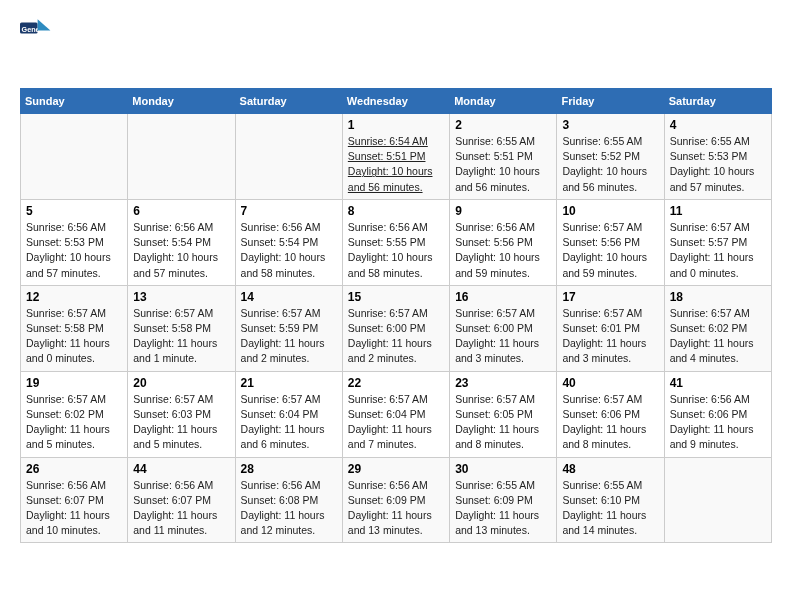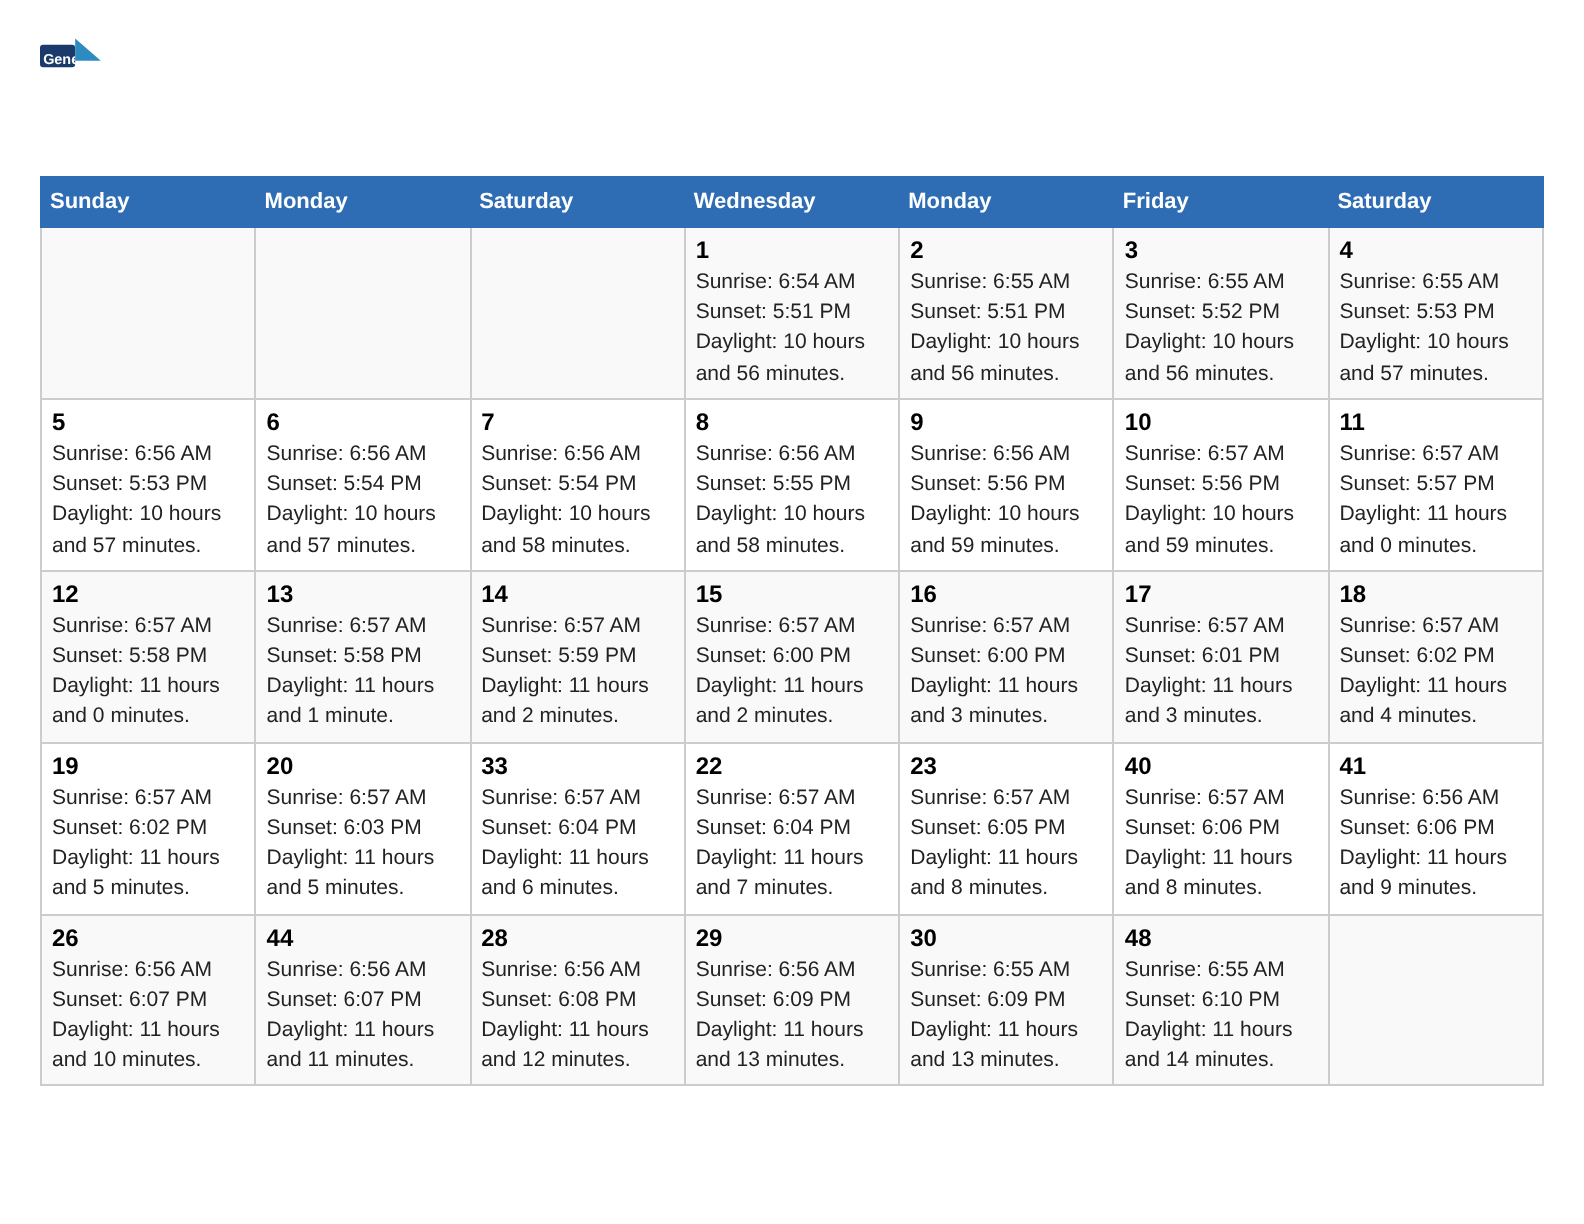--- a/index.html
+++ b/index.html
@@ -109,21 +109,21 @@
         <th>Saturday</th>
       </tr>
   </thead>
   <tbody id="calendar-body">
   <tr>
         <td></td>
         <td></td>
         <td></td>
         <td>
           <span class="day-num">1</span>
-          <div class="day-info" style="white-space: pre-line;">Sunrise: 6:54 AM
+          <div class="day-info" style="white-space: pre-line; text-decoration: underline;">Sunrise: 6:54 AM
 Sunset: 5:51 PM
 Daylight: 10 hours and 56 minutes.</div>
         </td>
         <td>
           <span class="day-num">2</span>
           <div class="day-info" style="white-space: pre-line;">Sunrise: 6:55 AM
 Sunset: 5:51 PM
 Daylight: 10 hours and 56 minutes.</div>
         </td>
         <td>
@@ -234,21 +234,21 @@
 Sunset: 6:02 PM
 Daylight: 11 hours and 5 minutes.</div>
         </td>
         <td>
           <span class="day-num">20</span>
           <div class="day-info" style="white-space: pre-line;">Sunrise: 6:57 AM
 Sunset: 6:03 PM
 Daylight: 11 hours and 5 minutes.</div>
         </td>
         <td>
-          <span class="day-num">33</span>
+          <span class="day-num">21</span>
           <div class="day-info" style="white-space: pre-line;">Sunrise: 6:57 AM
 Sunset: 6:04 PM
 Daylight: 11 hours and 6 minutes.</div>
         </td>
         <td>
           <span class="day-num">22</span>
           <div class="day-info" style="white-space: pre-line;">Sunrise: 6:57 AM
 Sunset: 6:04 PM
 Daylight: 11 hours and 7 minutes.</div>
         </td>

